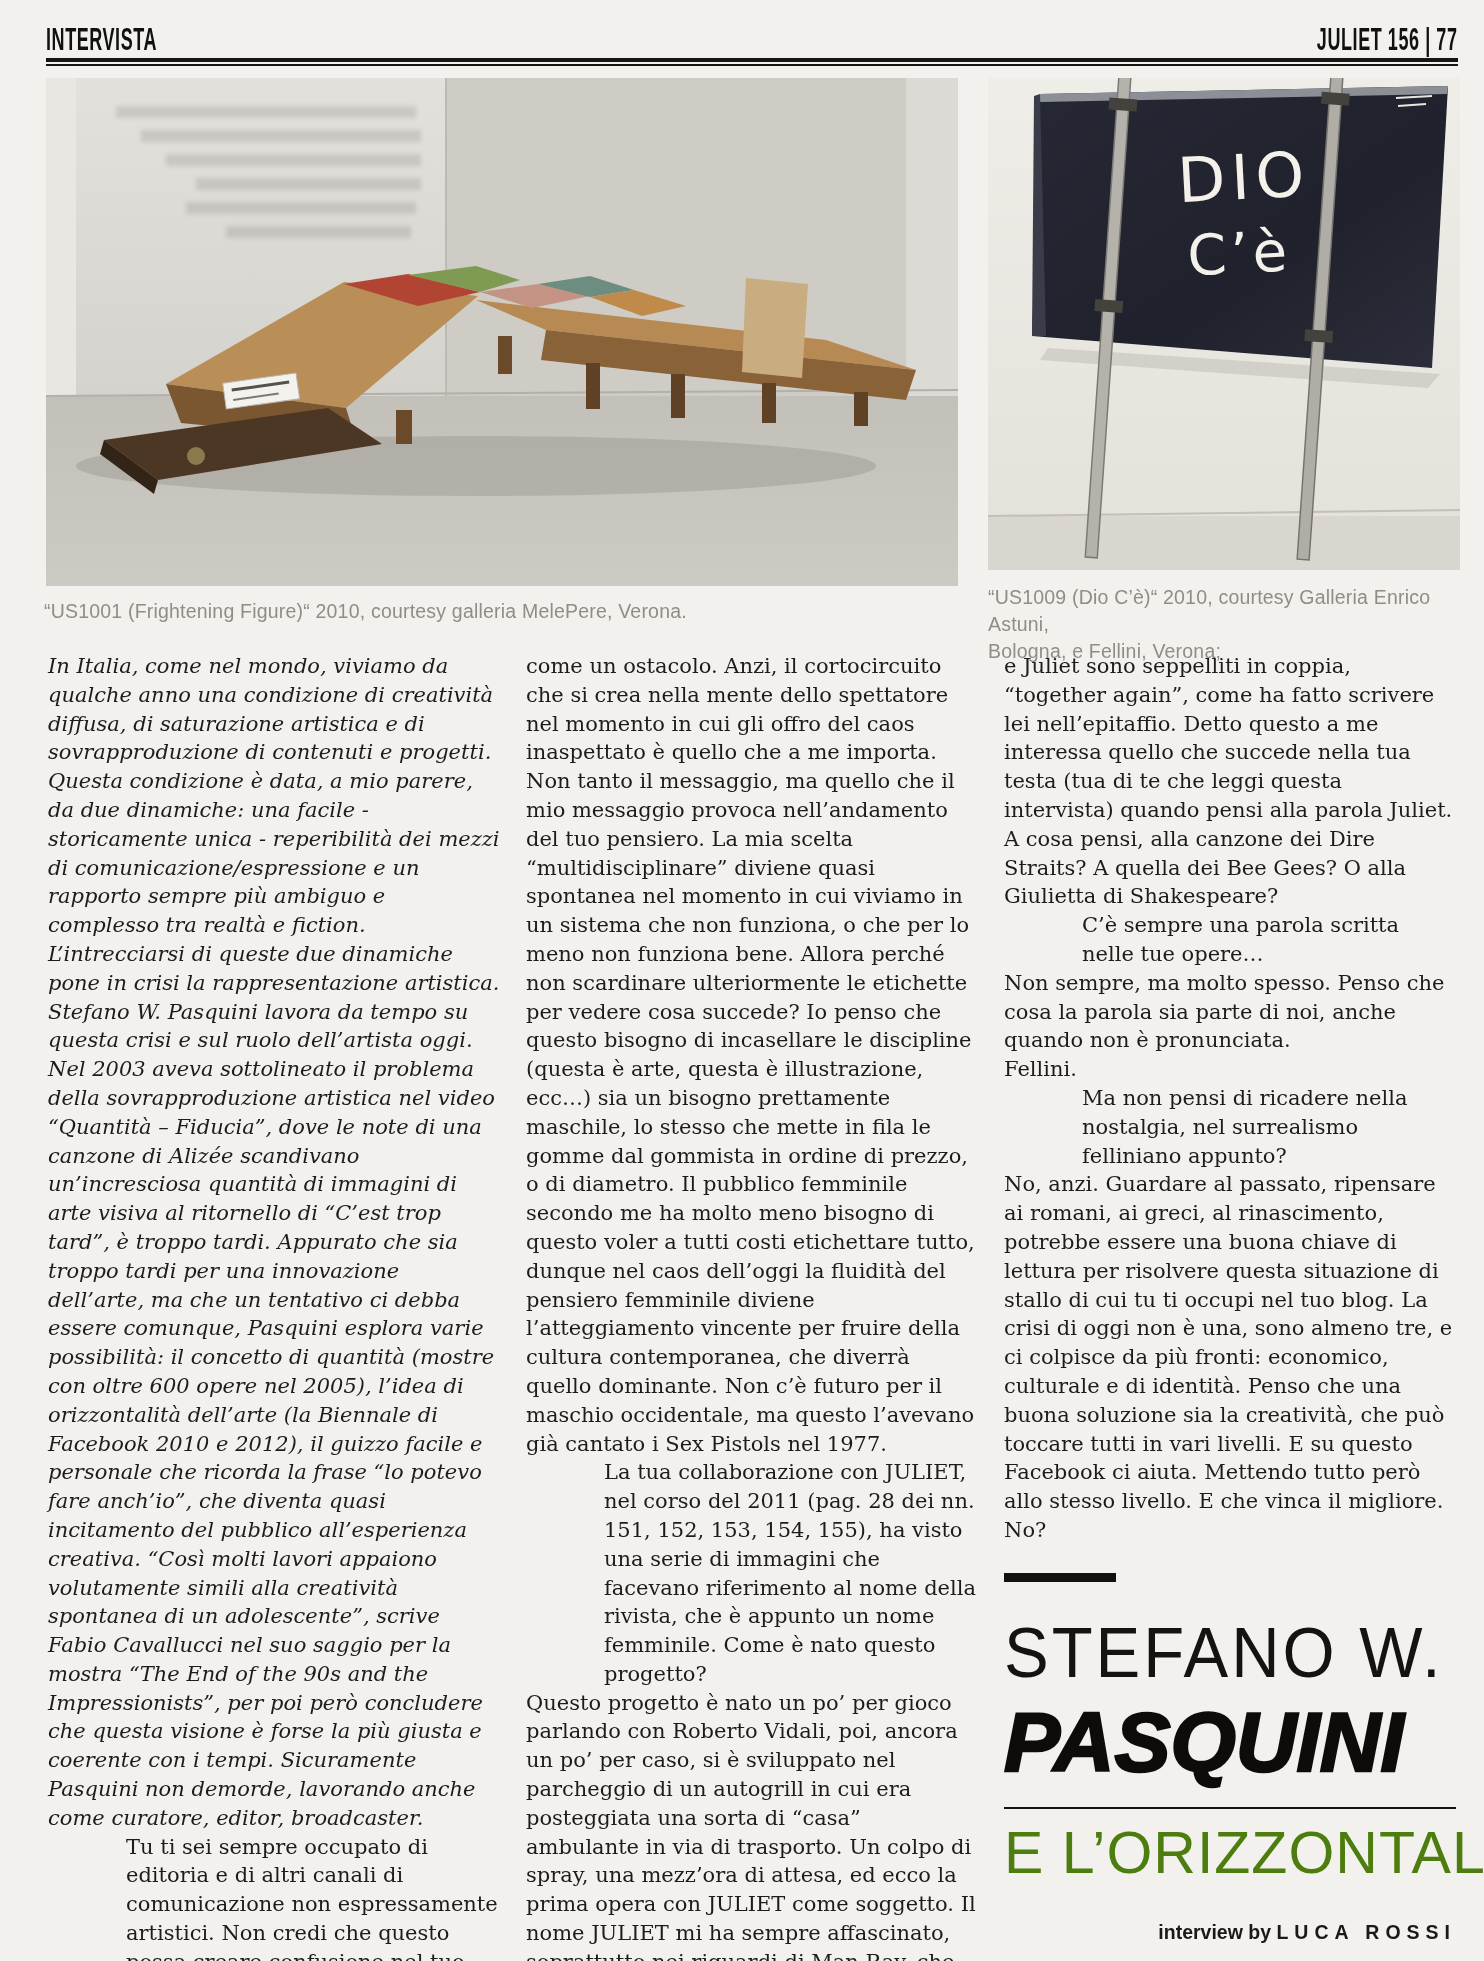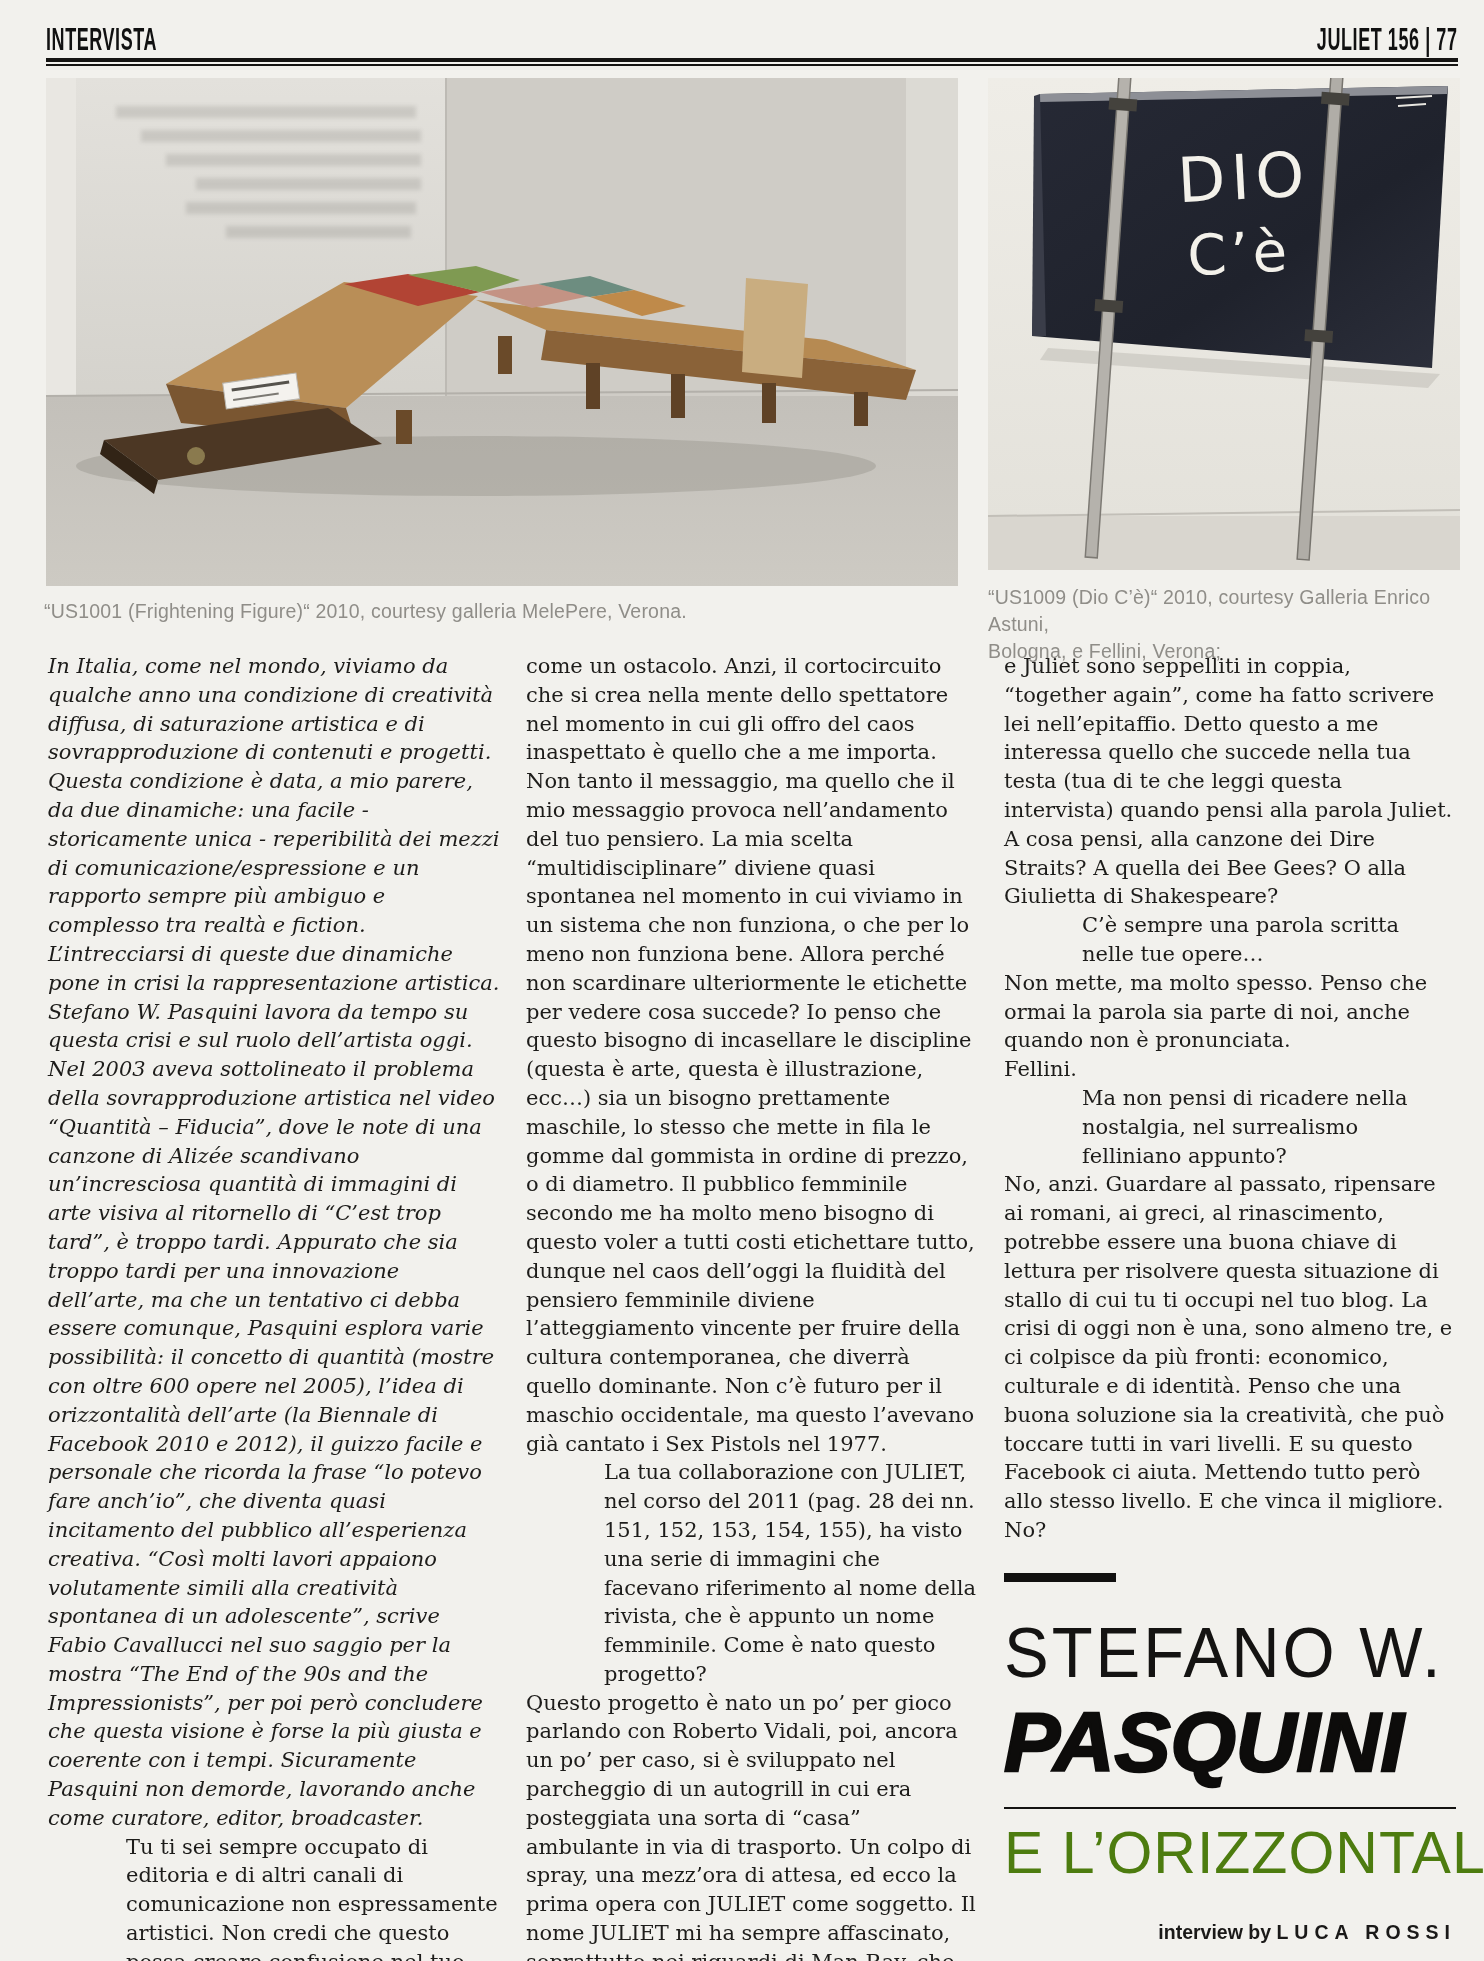--- a/index.html
+++ b/index.html
@@ -211,21 +211,21 @@
 
 <div class="col col2">
   <p class="answer">come un ostacolo. Anzi, il cortocircuito che si crea nella mente dello spettatore nel momento in cui gli offro del caos inaspettato è quello che a me importa. Non tanto il messaggio, ma quello che il mio messaggio provoca nell’andamento del tuo pensiero. La mia scelta “multidisciplinare” diviene quasi spontanea nel momento in cui viviamo in un sistema che non funziona, o che per lo meno non funziona bene. Allora perché non scardinare ulteriormente le etichette per vedere cosa succede? Io penso che questo bisogno di incasellare le discipline (questa è arte, questa è illustrazione, ecc…) sia un bisogno prettamente maschile, lo stesso che mette in fila le gomme dal gommista in ordine di prezzo, o di diametro. Il pubblico femminile secondo me ha molto meno bisogno di questo voler a tutti costi etichettare tutto, dunque nel caos dell’oggi la fluidità del pensiero femminile diviene l’atteggiamento vincente per fruire della cultura contemporanea, che diverrà quello dominante. Non c’è futuro per il maschio occidentale, ma questo l’avevano già cantato i Sex Pistols nel 1977.</p>
   <p class="question">La tua collaborazione con JULIET, nel corso del 2011 (pag. 28 dei nn. 151, 152, 153, 154, 155), ha visto una serie di immagini che facevano riferimento al nome della rivista, che è appunto un nome femminile. Come è nato questo progetto?</p>
   <p class="answer">Questo progetto è nato un po’ per gioco parlando con Roberto Vidali, poi, ancora un po’ per caso, si è sviluppato nel parcheggio di un autogrill in cui era posteggiata una sorta di “casa” ambulante in via di trasporto. Un colpo di spray, una mezz’ora di attesa, ed ecco la prima opera con JULIET come soggetto. Il nome JULIET mi ha sempre affascinato, soprattutto nei riguardi di Man Ray, che posso considerare come colui che tuttora ispira maggiormente il mio lavoro. Ricordo, nella sua magnifica autobiografia, un passo in cui parla di quanto gli mancasse la sua Juliet, che era via per qualche giorno, così si mette a dipingere un paravento che intitolerà “I venti giorni e le venti notti di Juliet”;  ecco, questo aspetto surreal/romantico di Man Ray mi piace molto, infatti sono andato a Parigi per fotografare la tomba in cui lui</p>
 </div>
 
 <div class="col col3">
   <p class="answer">e Juliet sono seppelliti in coppia, “together again”, come ha fatto scrivere lei nell’epitaffio. Detto questo a me interessa quello che succede nella tua testa (tua di te che leggi questa intervista) quando pensi alla parola Juliet. A cosa pensi, alla canzone dei Dire Straits? A quella dei Bee Gees? O alla Giulietta di Shakespeare?</p>
   <p class="question">C’è sempre una parola scritta nelle tue opere…</p>
-  <p class="answer">Non mette, ma molto spesso. Penso che ormai la parola sia parte di noi, anche quando non è pronunciata.</p>
+  <p class="answer">Non sempre, ma molto spesso. Penso che cosa la parola sia parte di noi, anche quando non è pronunciata.</p>
   <p class="answer">Fellini.</p>
   <p class="question">Ma non pensi di ricadere nella nostalgia, nel surrealismo felliniano appunto?</p>
   <p class="answer">No, anzi. Guardare al passato, ripensare ai romani, ai greci, al rinascimento, potrebbe essere una buona chiave di lettura per risolvere questa situazione di stallo di cui tu ti occupi nel tuo blog. La crisi di oggi non è una, sono almeno tre, e ci colpisce da più fronti: economico, culturale e di identità. Penso che una buona soluzione sia la creatività, che può toccare tutti in vari livelli. E su questo Facebook ci aiuta. Mettendo tutto però allo stesso livello. E che vinca il migliore. No?</p>
 
   <div class="title-rule"></div>
   <div class="t-line1">STEFANO W.</div>
   <div class="t-line2">PASQUINI</div>
   <div class="t-divider"></div>
   <div class="t-line3">E L’ORIZZONTALITÀ</div>
 

